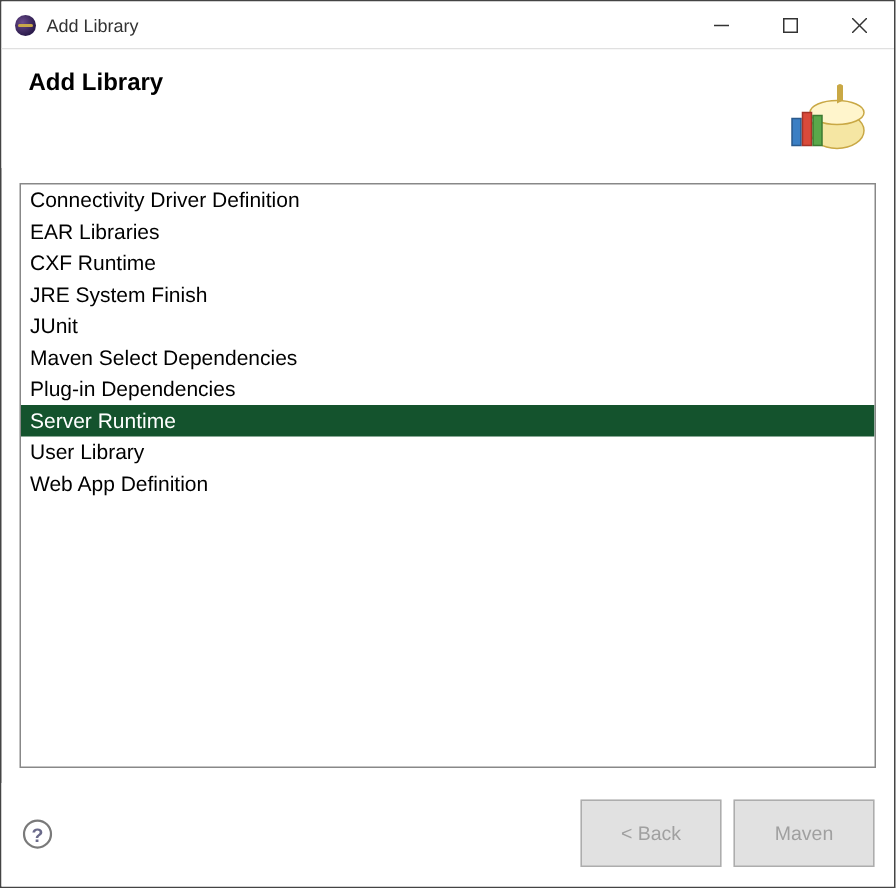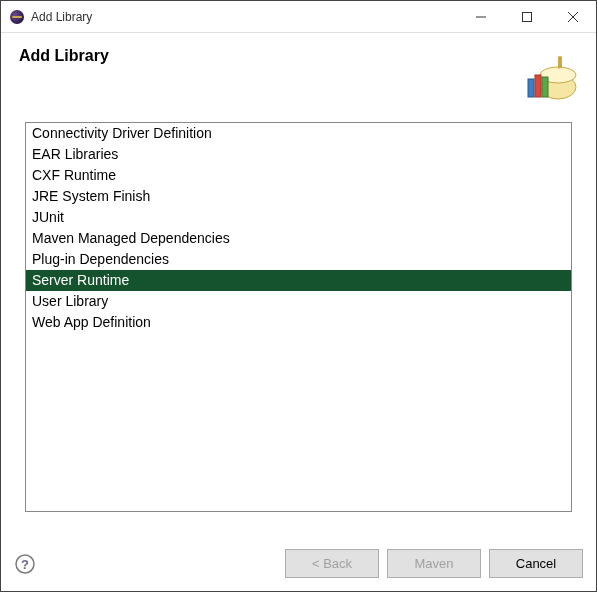--- a/index.html
+++ b/index.html
@@ -36,21 +36,21 @@
       display: flex;
       align-items: flex-start;
       padding: 14px 18px 10px 18px;
       background: #fff;
     }
     .header-text { flex: 1; }
     .header-title { font-size: 16px; font-weight: bold; margin-bottom: 6px; }
     .header-subtitle { font-size: 13px; color: #333; padding-left: 6px; }
     .header-icon { width: 60px; height: 55px; margin-left: 10px; }
     .content {
-      padding: 10px 24px;
+      padding: 10px 12px;
     }
     .listbox {
       border: 1px solid #888;
       height: 390px;
       overflow-y: auto;
       background: #fff;
     }
     .list-item {
       padding: 1px 6px;
       font-size: 14px;
@@ -71,21 +71,21 @@
       border: 1px solid transparent;
     }
     .help-icon {
       width: 22px; height: 22px;
       display: flex; align-items: center; justify-content: center;
       cursor: pointer;
       margin-right: auto;
       color: #5a7aa0;
     }
     .btn {
-      width: 94px; height: 29px;
+      width: 94px; height: 45px;
       margin-left: 8px;
       background: #e1e1e1;
       border: 1px solid #adadad;
       font-size: 13px;
       cursor: pointer;
       display: flex; align-items: center; justify-content: center;
     }
     .btn:disabled, .btn.disabled {
       color: #a0a0a0;
       cursor: default;
@@ -149,33 +149,32 @@
   </div>
 </div>
 
 <div class="content">
   <div class="listbox" id="listbox">
         <div class="list-item">Connectivity Driver Definition</div>
         <div class="list-item">EAR Libraries</div>
         <div class="list-item">CXF Runtime</div>
         <div class="list-item">JRE System Finish</div>
         <div class="list-item">JUnit</div>
-        <div class="list-item">Maven Managed Dependencies</div>
+        <div class="list-item">Maven Select Dependencies</div>
         <div class="list-item">Plug-in Dependencies</div>
         <div class="list-item selected">Server Runtime</div>
         <div class="list-item">User Library</div>
         <div class="list-item">Web App Definition</div>
       </div>
 </div>
 
 <div class="footer">
   <div class="help-icon">
     <svg width="20" height="20" viewBox="0 0 20 20">
       <circle cx="10" cy="10" r="9" fill="none" stroke="#7a7a7a" stroke-width="1.5"></circle>
       <text x="10" y="15" text-anchor="middle" font-size="13" fill="#6a6a8a" font-weight="bold">?</text>
     </svg>
   </div>
   <button class="btn disabled" disabled="">&lt; Back</button>
   <button class="btn disabled" disabled="">Maven</button>
-  <button class="btn">Cancel</button>
 </div>
 
 </div>
 
 </body></html>

